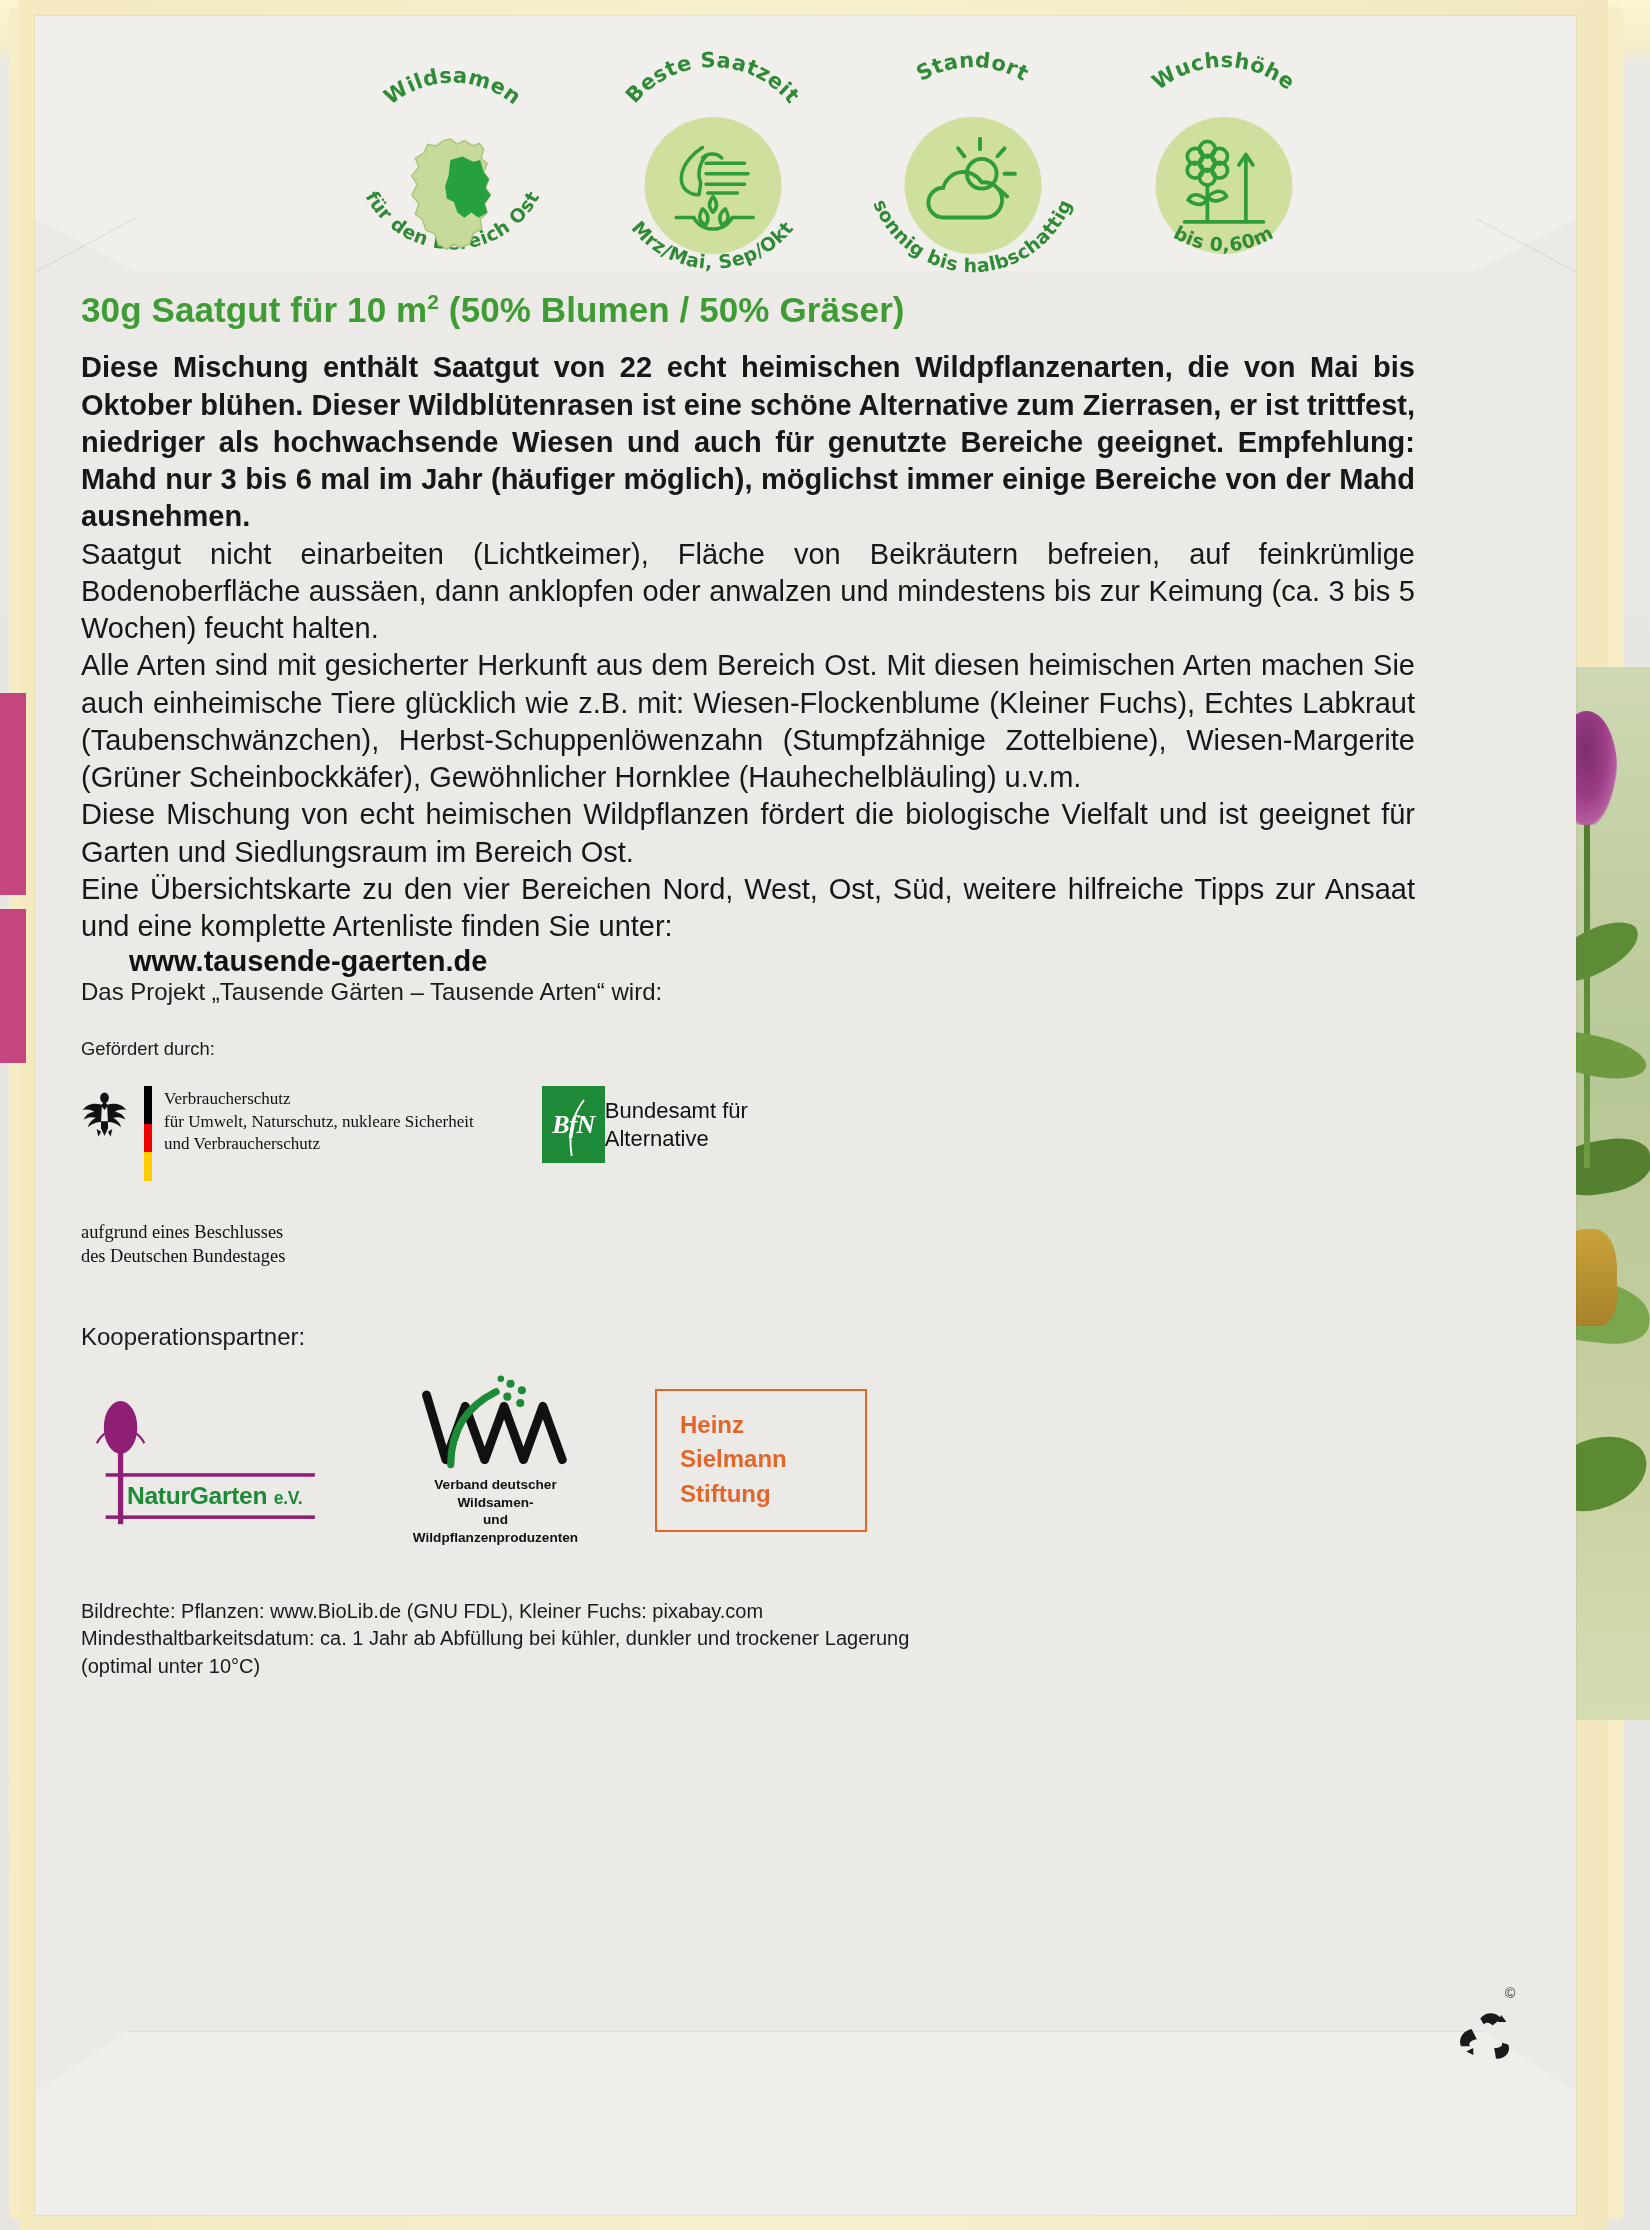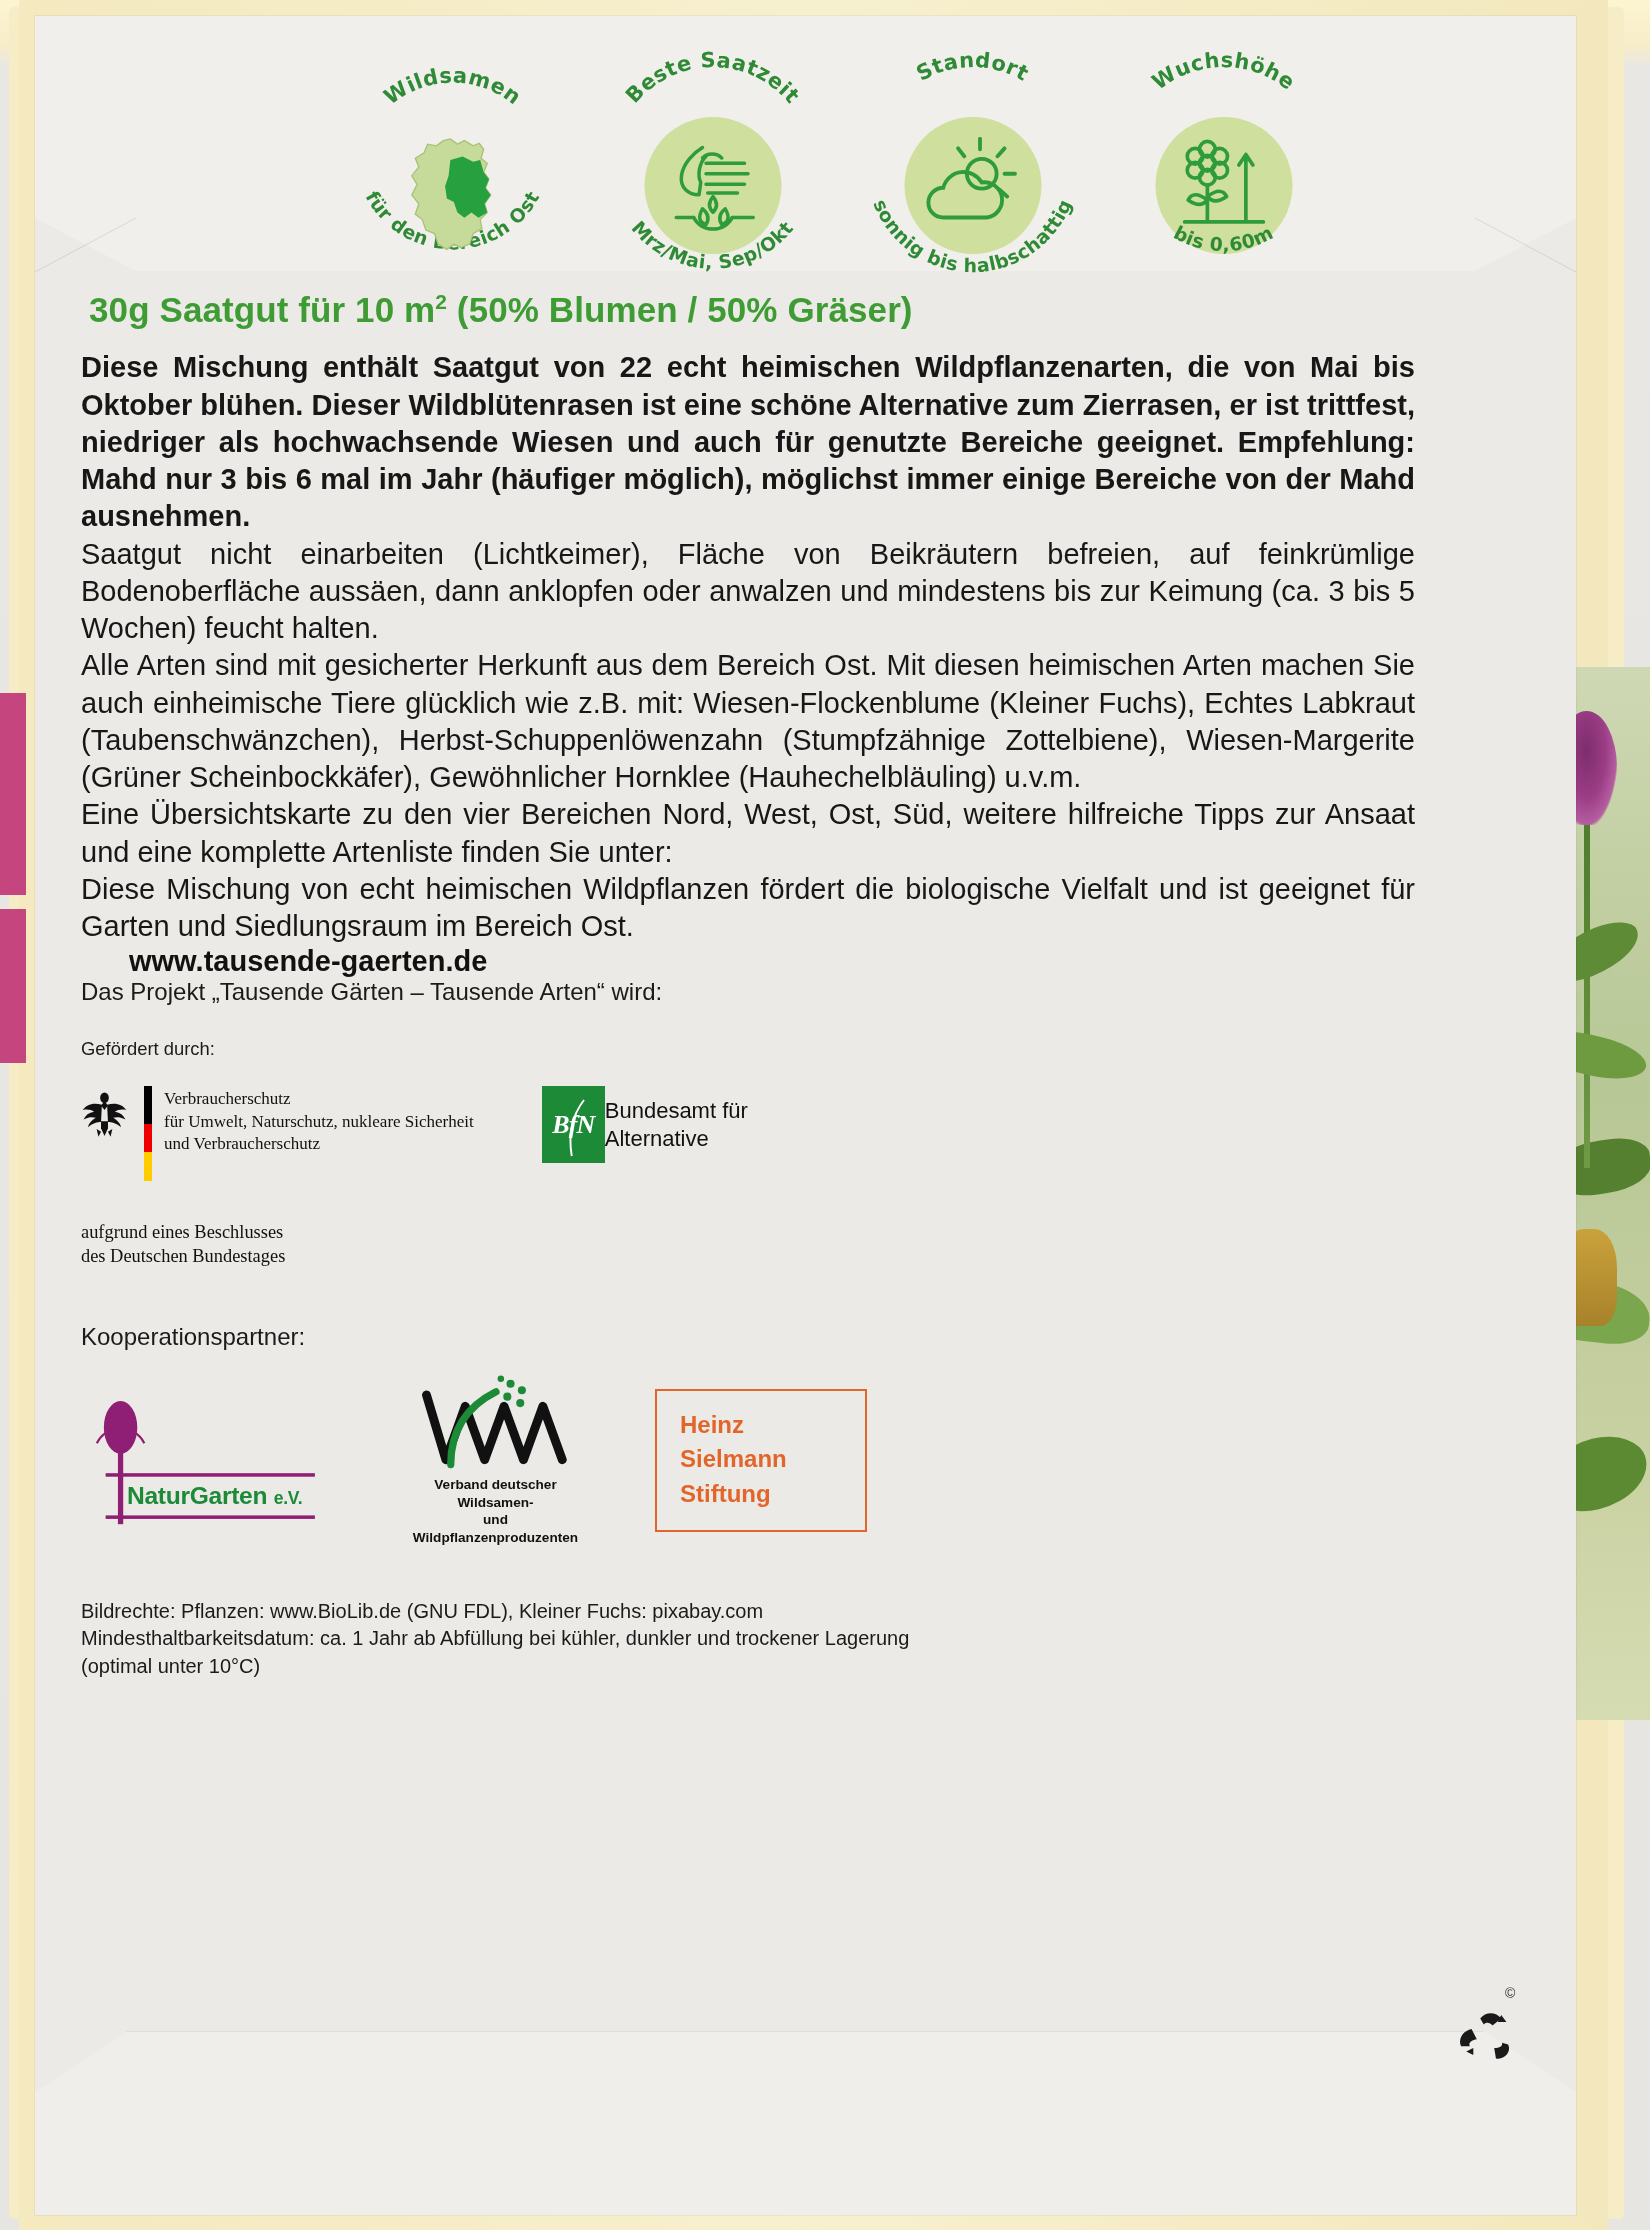--- a/index.html
+++ b/index.html
@@ -85,21 +85,21 @@
     position:absolute; left:35px; bottom:16px; width:1541px; height:184px;
     background:#f0eeea;
     clip-path: polygon(0 184px, 1541px 184px, 1541px 61px, 1448px 0, 92px 0, 0 61px);
     box-shadow: inset 0 0.9px 0 rgba(0,0,0,.07);
   }
 
   .content { position:absolute; left:81px; top:290px; width:1334px; }
 
   h1.lead {
     color:#3f9c35; font-size:35px; font-weight:700; letter-spacing:0.1px;
-    margin-bottom: 19.3px; white-space:nowrap;margin-left:8px;
+    margin-bottom: 19.3px; white-space:nowrap;
   }
   h1.lead sup { font-size:21px; vertical-align: super; }
 
   p.body {
     font-size: 29px; line-height: 1.285; color:#171717;
     text-align: justify; margin-bottom: 0px;
   }
   p.body.bold { font-weight: 700; }
   p.url { font-size:29px; font-weight:700; color:#111; margin-top:0;margin-left:48px; }
 
@@ -280,22 +280,22 @@
 
   <div class="content">
 
     <h1 class="lead">
       <span>30g Saatgut für 10 m</span><sup>2</sup><span> (50% Blumen / 50% Gräser)</span>
     </h1>
 
     <p class="body bold">Diese Mischung enthält Saatgut von 22 echt heimischen Wildpflanzenarten, die von Mai bis Oktober blühen. Dieser Wildblütenrasen ist eine schöne Alternative zum Zierrasen, er ist trittfest, niedriger als hochwachsende Wiesen und auch für genutzte Bereiche geeignet. Empfehlung: Mahd nur 3 bis 6 mal im Jahr (häufiger möglich), möglichst immer einige Bereiche von der Mahd ausnehmen.</p>
     <p class="body">Saatgut nicht einarbeiten (Lichtkeimer), Fläche von Beikräutern befreien, auf feinkrümlige Bodenoberfläche aussäen, dann anklopfen oder anwalzen und mindestens bis zur Keimung (ca. 3 bis 5 Wochen) feucht halten.</p>
     <p class="body">Alle Arten sind mit gesicherter Herkunft aus dem Bereich Ost. Mit diesen heimischen Arten machen Sie auch einheimische Tiere glücklich wie z.B. mit: Wiesen-Flockenblume (Kleiner Fuchs), Echtes Labkraut (Taubenschwänzchen), Herbst-Schuppenlöwenzahn (Stumpfzähnige Zottelbiene), Wiesen-Margerite (Grüner Scheinbockkäfer), Gewöhnlicher Hornklee (Hauhechelbläuling) u.v.m.</p>
+    <p class="body">Diese Mischung von echt heimischen Wildpflanzen fördert die biologische Vielfalt und ist geeignet für Garten und Siedlungsraum im Bereich Ost.</p>
     <p class="body">Eine Übersichtskarte zu den vier Bereichen Nord, West, Ost, Süd, weitere hilfreiche Tipps zur Ansaat und eine komplette Artenliste finden Sie unter:</p>
-    <p class="body">Diese Mischung von echt heimischen Wildpflanzen fördert die biologische Vielfalt und ist geeignet für Garten und Siedlungsraum im Bereich Ost.</p>
     <p class="url">www.tausende-gaerten.de</p>
 
     <div class="sponsors">
       <div class="proj-line">Das Projekt „Tausende Gärten – Tausende Arten“ wird:</div>
       <div class="foerder">Gefördert durch:</div>
 
       <div class="logo-row-1">
 
         <div class="bmuv">
           <svg class="eagle" viewBox="0 0 54 60">

